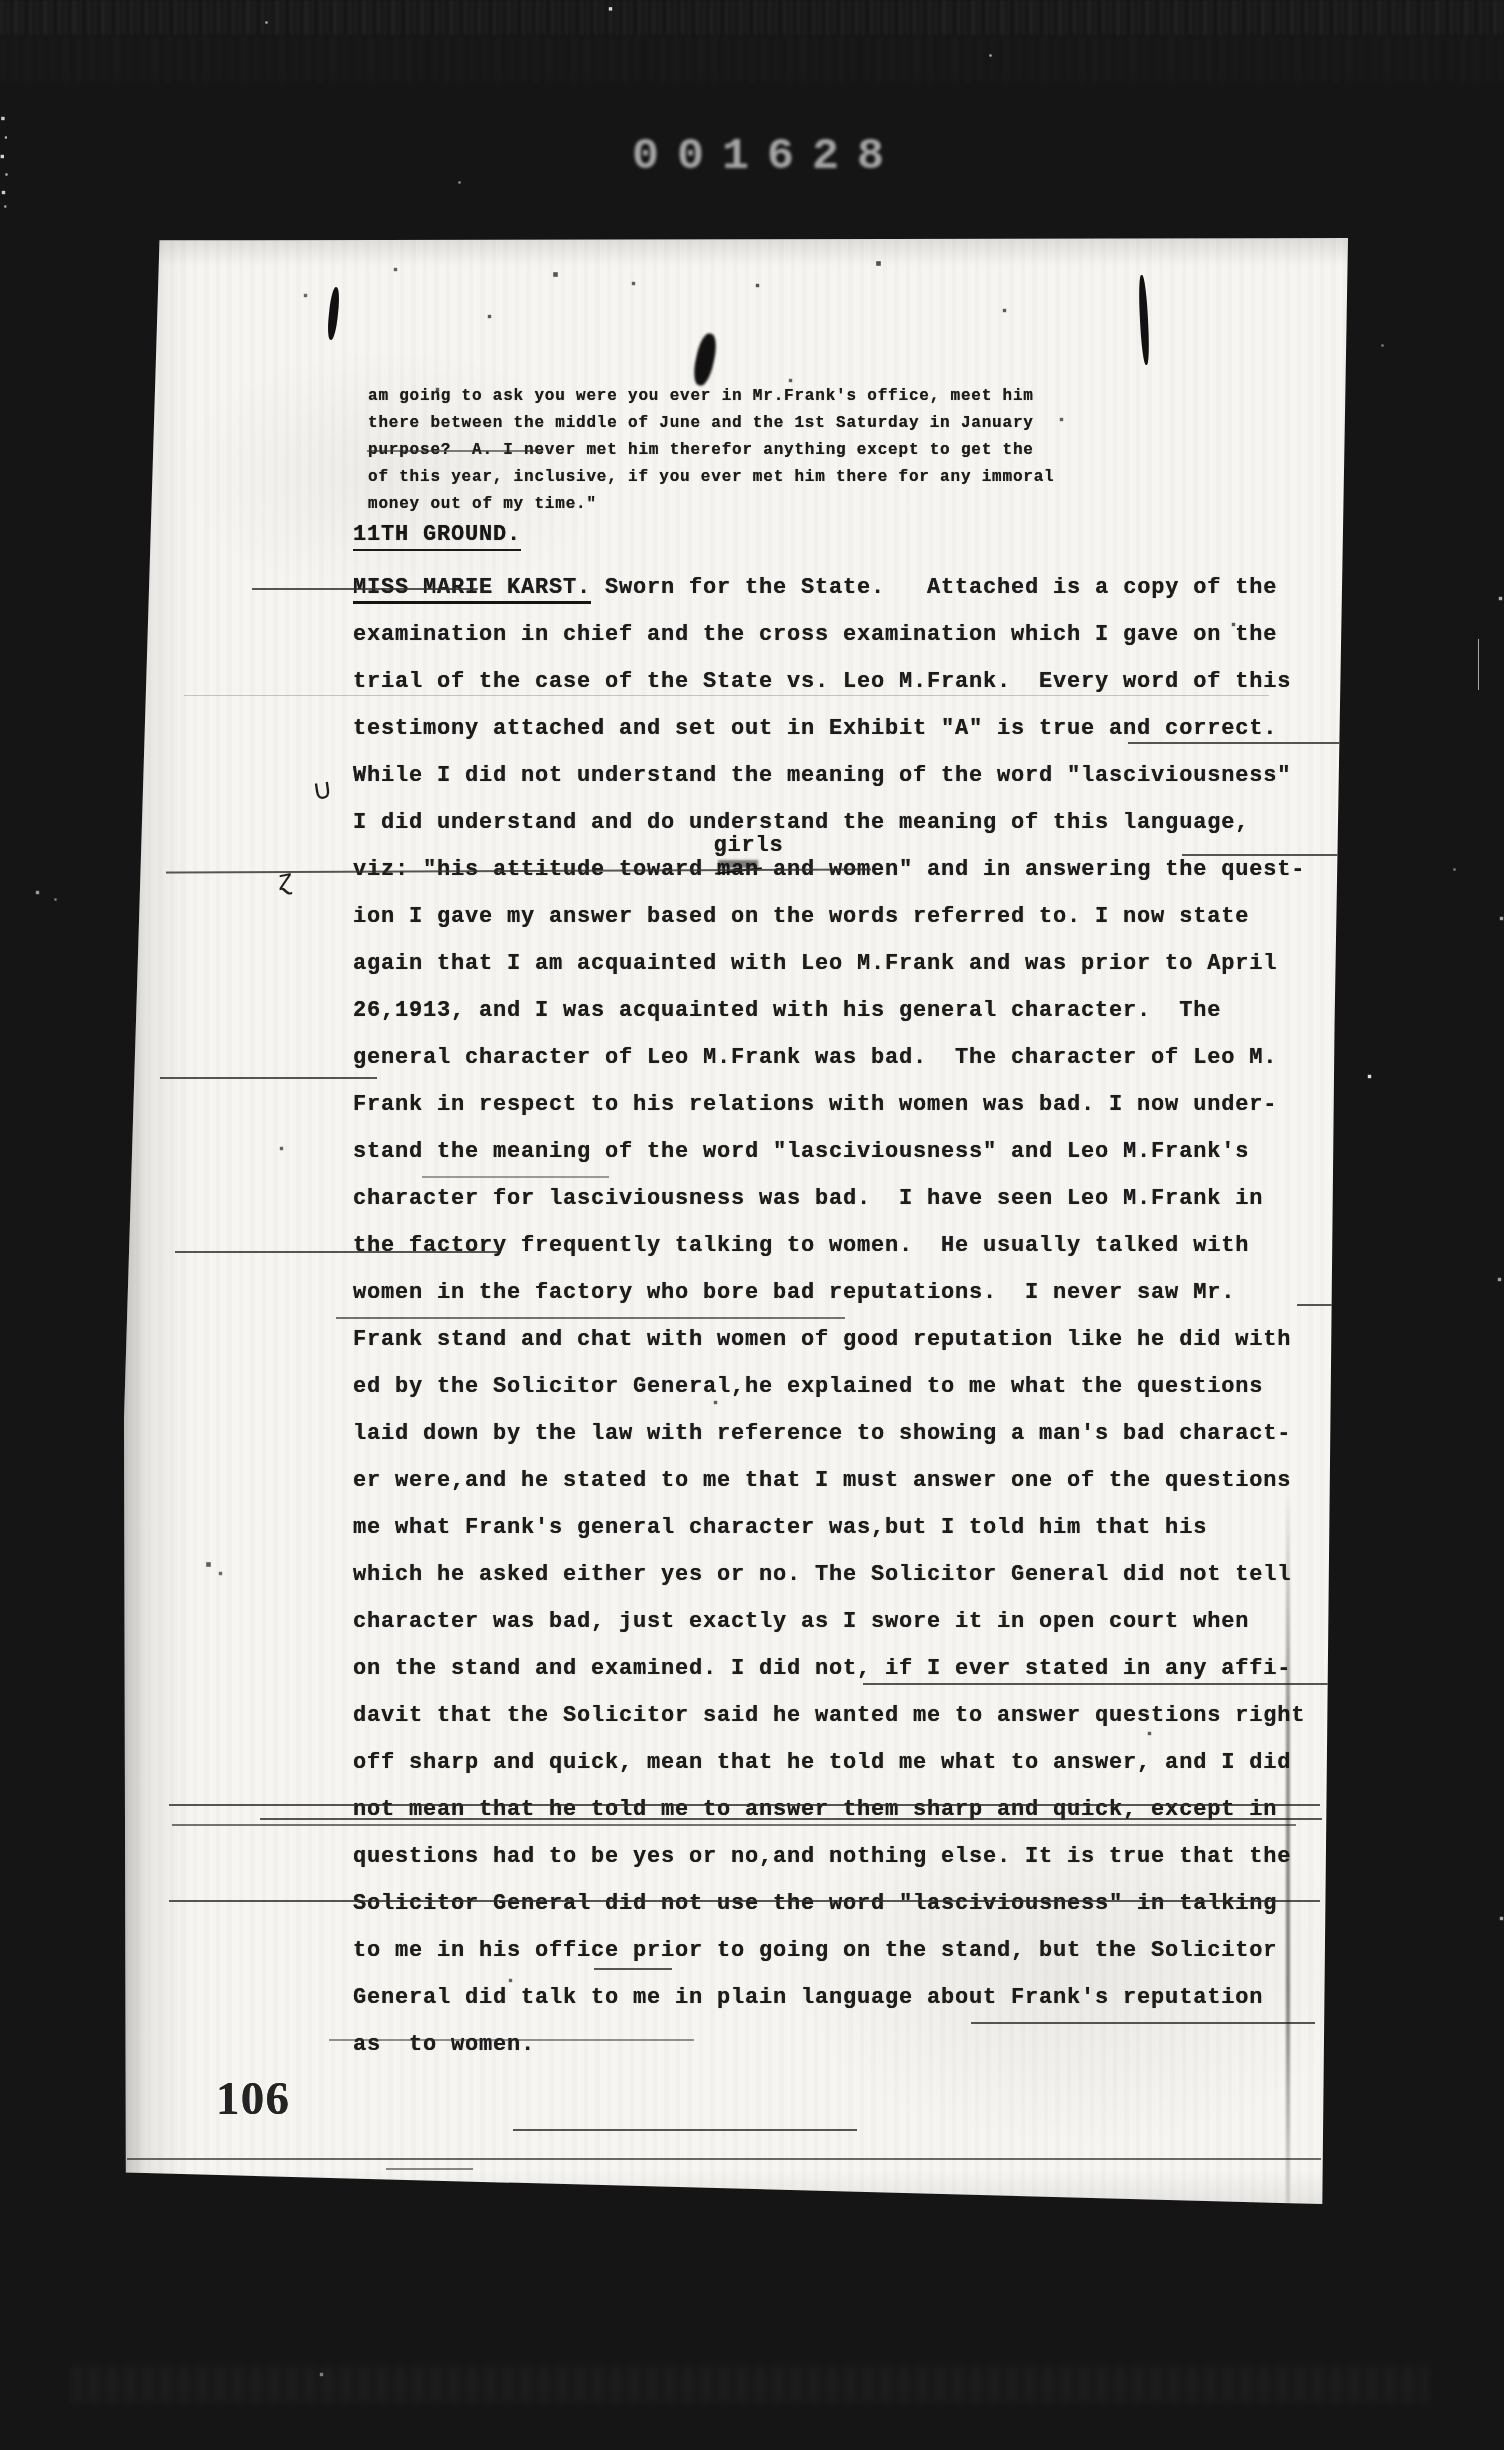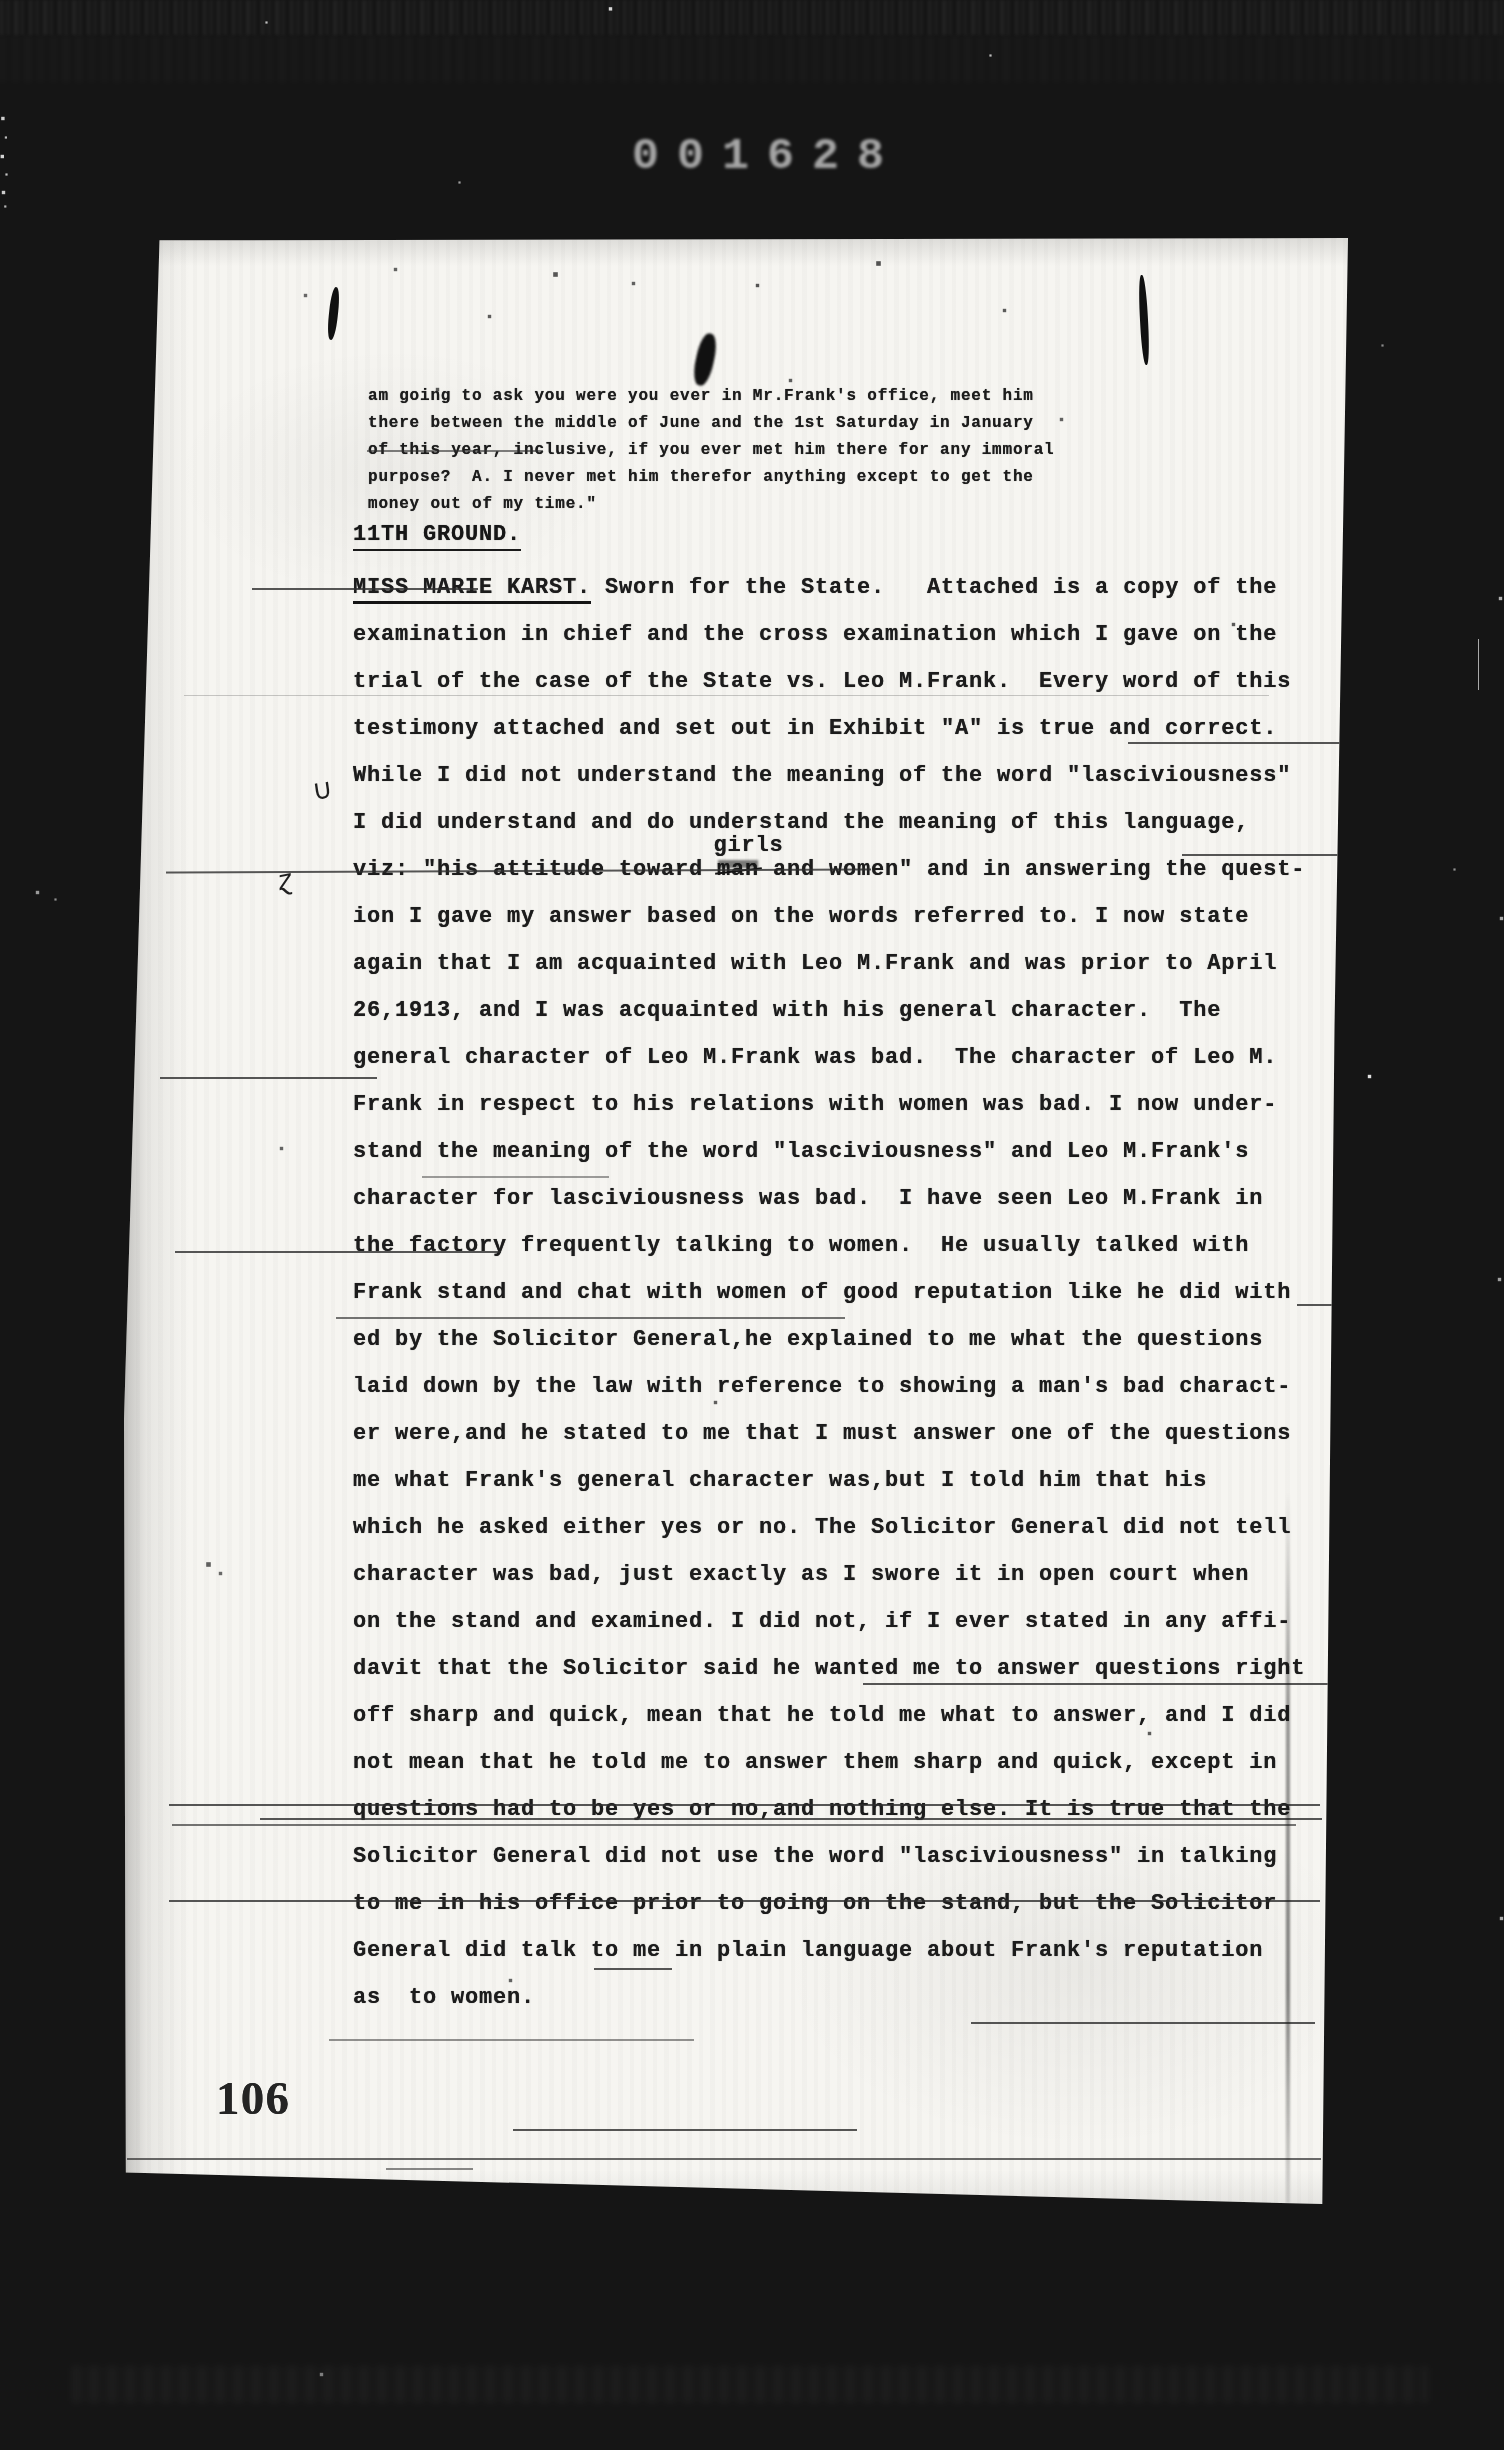--- a/index.html
+++ b/index.html
@@ -127,22 +127,22 @@
 
   <div class="pg-specks"></div>
 
   <div class="blot" style="left:205px;top:49px;width:9px;height:53px;transform:rotate(6deg);"></div>
   <div class="blot" style="left:1016px;top:37px;width:7.8px;height:90px;transform:rotate(-3deg);"></div>
   <div class="blot" style="left:572px;top:95px;width:18px;height:53px;transform:rotate(12deg);filter:blur(0.9px);"></div>
 
   <div class="quote-block">
       <div class="t-line"><span>am going to ask you were you ever in Mr.Frank's office, meet him</span></div>
       <div class="t-line"><span>there between the middle of June and the 1st Saturday in January</span></div>
+      <div class="t-line"><span>purpose?  A. I never met him therefor anything except to get the</span></div>
       <div class="t-line"><span>of this year, inclusive, if you ever met him there for any immoral</span></div>
-      <div class="t-line"><span>purpose?  A. I never met him therefor anything except to get the</span></div>
       <div class="t-line"><span>money out of my time."</span></div>
     </div>
 
   <div class="heading"><span class="hd">11TH GROUND.</span></div>
 
   <div class="body-block">
       <div class="t-line"><span class="u">MISS MARIE KARST.</span><span> Sworn for the State.   Attached is a copy of the</span></div>
       <div class="t-line"><span>examination in chief and the cross examination which I gave on the</span></div>
       <div class="t-line"><span>trial of the case of the State vs. Leo M.Frank.  Every word of this</span></div>
       <div class="t-line"><span>testimony attached and set out in Exhibit "A" is true and correct.</span></div>
@@ -150,20 +150,21 @@
       <div class="t-line"><span>I did understand and do understand the meaning of this language,</span></div>
       <div class="t-line"><span>viz: "his attitude toward </span><span class="s">man<span class="insert-above">girls</span></span><span> and women" and in answering the quest-</span></div>
       <div class="t-line"><span>ion I gave my answer based on the words referred to. I now state</span></div>
       <div class="t-line"><span>again that I am acquainted with Leo M.Frank and was prior to April</span></div>
       <div class="t-line"><span>26,1913, and I was acquainted with his general character.  The</span></div>
       <div class="t-line"><span>general character of Leo M.Frank was bad.  The character of Leo M.</span></div>
       <div class="t-line"><span>Frank in respect to his relations with women was bad. I now under-</span></div>
       <div class="t-line"><span>stand the meaning of the word "lasciviousness" and Leo M.Frank's</span></div>
       <div class="t-line"><span>character for lasciviousness was bad.  I have seen Leo M.Frank in</span></div>
       <div class="t-line"><span>the factory frequently talking to women.  He usually talked with</span></div>
+      <div class="t-line"><span>women in the factory who bore bad reputations.  I never saw Mr.</span></div>
       <div class="t-line"><span>Frank stand and chat with women of good reputation like he did with</span></div>
       <div class="t-line"><span>ed by the Solicitor General,he explained to me what the questions</span></div>
       <div class="t-line"><span>laid down by the law with reference to showing a man's bad charact-</span></div>
       <div class="t-line"><span>er were,and he stated to me that I must answer one of the questions</span></div>
       <div class="t-line"><span>me what Frank's general character was,but I told him that his</span></div>
       <div class="t-line"><span>which he asked either yes or no. The Solicitor General did not tell</span></div>
       <div class="t-line"><span>character was bad, just exactly as I swore it in open court when</span></div>
       <div class="t-line"><span>on the stand and examined. I did not, if I ever stated in any affi-</span></div>
       <div class="t-line"><span>davit that the Solicitor said he wanted me to answer questions right</span></div>
       <div class="t-line"><span>off sharp and quick, mean that he told me what to answer, and I did</span></div>

